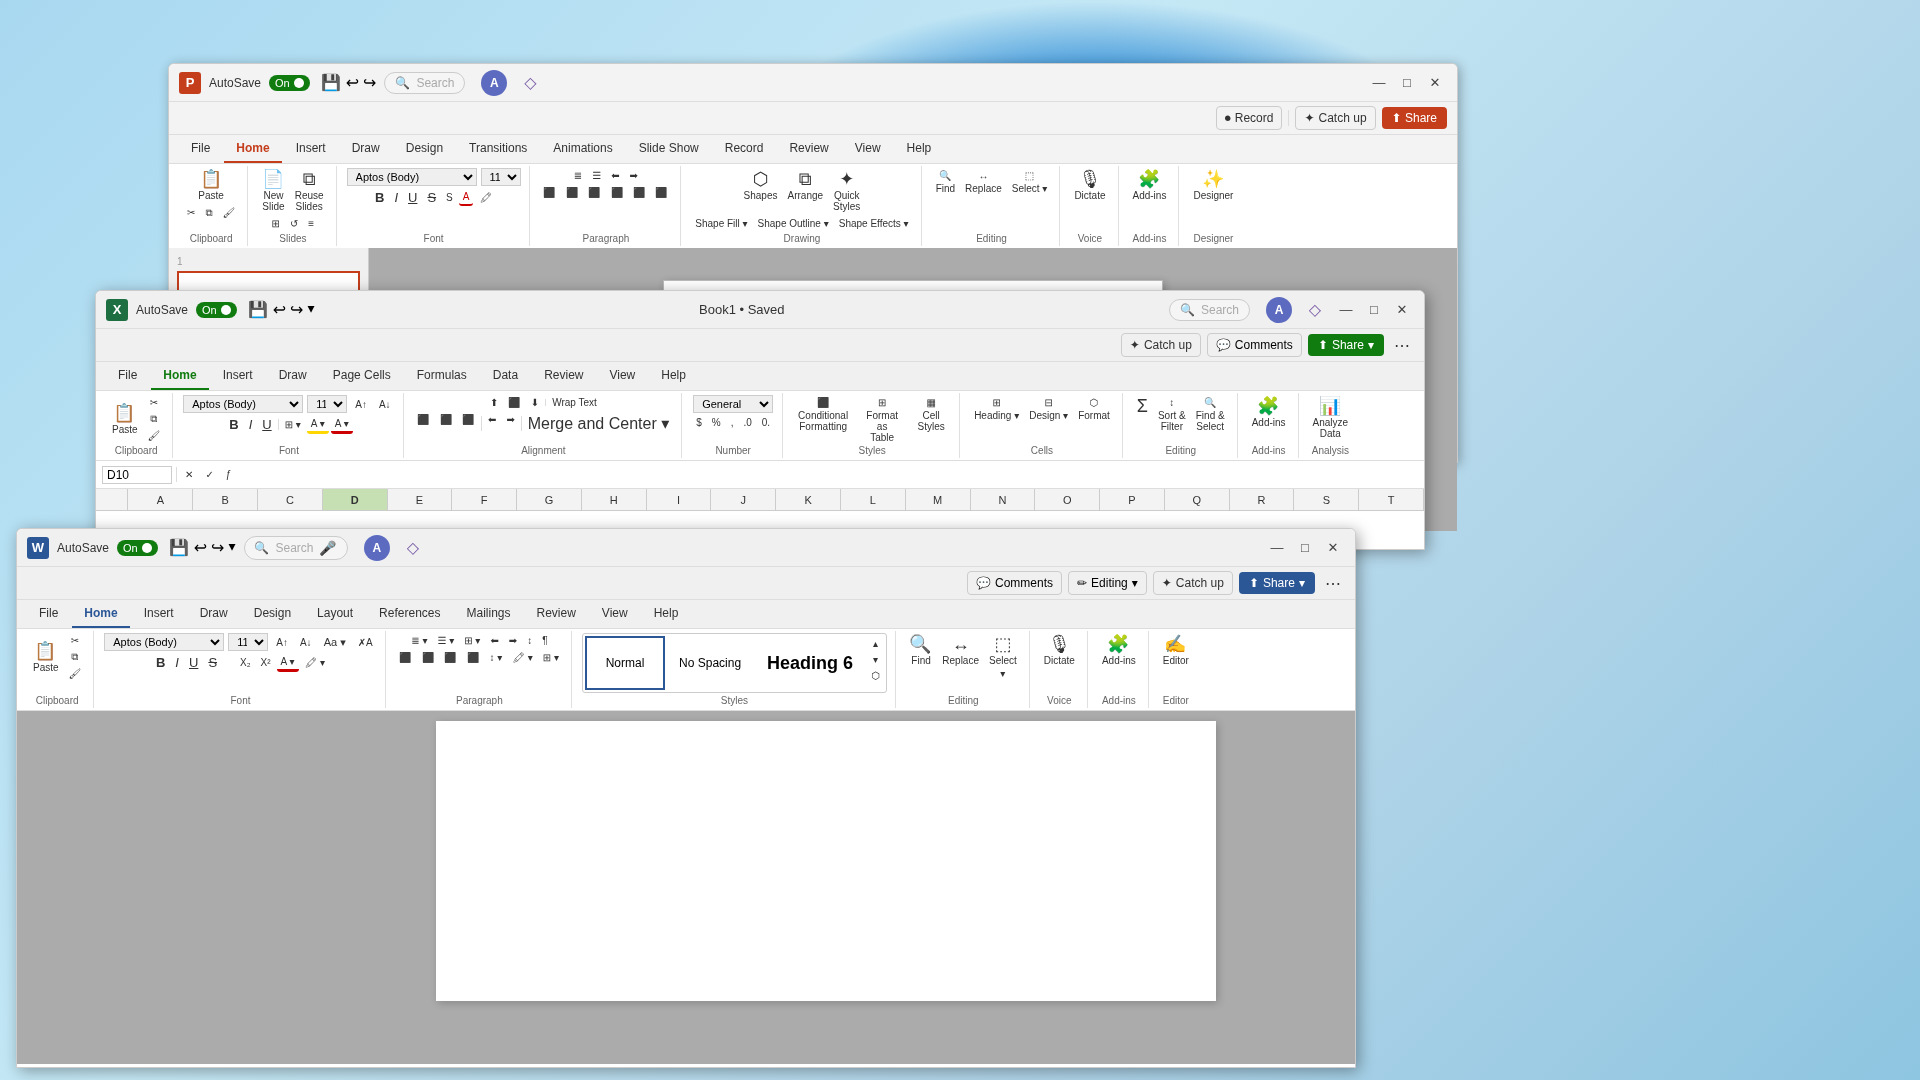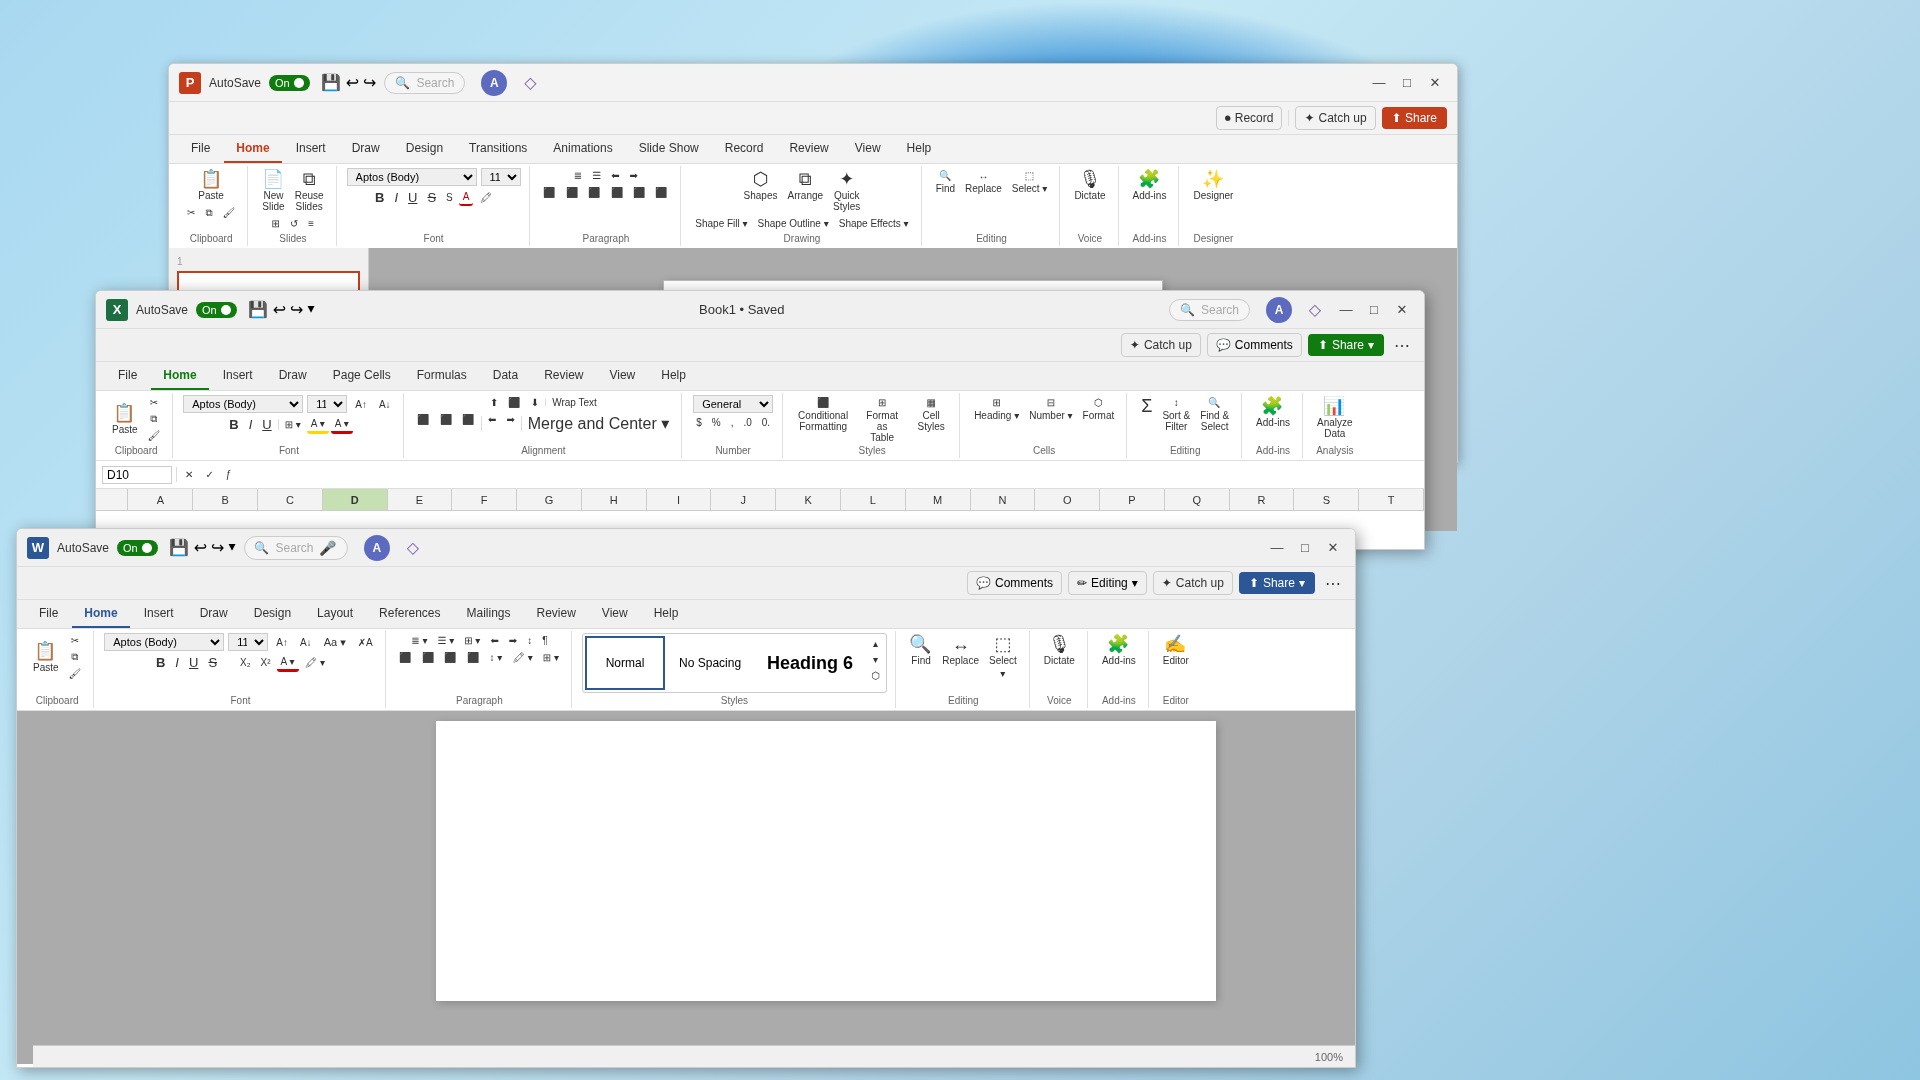--- a/index.html
+++ b/index.html
@@ -798,21 +798,21 @@
     </div>
 
     <div class="toolbar-group">
       <div style="display:flex;gap:2px;align-items:center;">
         <button class="tb-btn" style="font-size:10px;">
           <span>⊞</span>
           <span>Heading ▾</span>
         </button>
         <button class="tb-btn" style="font-size:10px;">
           <span>⊟</span>
-          <span>Number ▾</span>
+          <span>Design ▾</span>
         </button>
         <button class="tb-btn" style="font-size:10px;">
           <span>⬡</span>
           <span>Format</span>
         </button>
       </div>
       <span class="toolbar-group-label">Cells</span>
     </div>
 
     <div class="toolbar-group">
@@ -1090,16 +1090,13 @@
 
     <div style="width:280px;background:#ababab;"></div>
 
     <div style="flex:1;background:#ababab;display:flex;align-items:flex-start;justify-content:center;padding:10px;">
       <div class="word-page" style="width:780px;min-height:280px;">
         
       </div>
     </div>
   </div>
 
-  <div class="status-bar">
-    <span class="zoom-info">100%</span>
-  </div>
 </div>
 
 </body></html>

